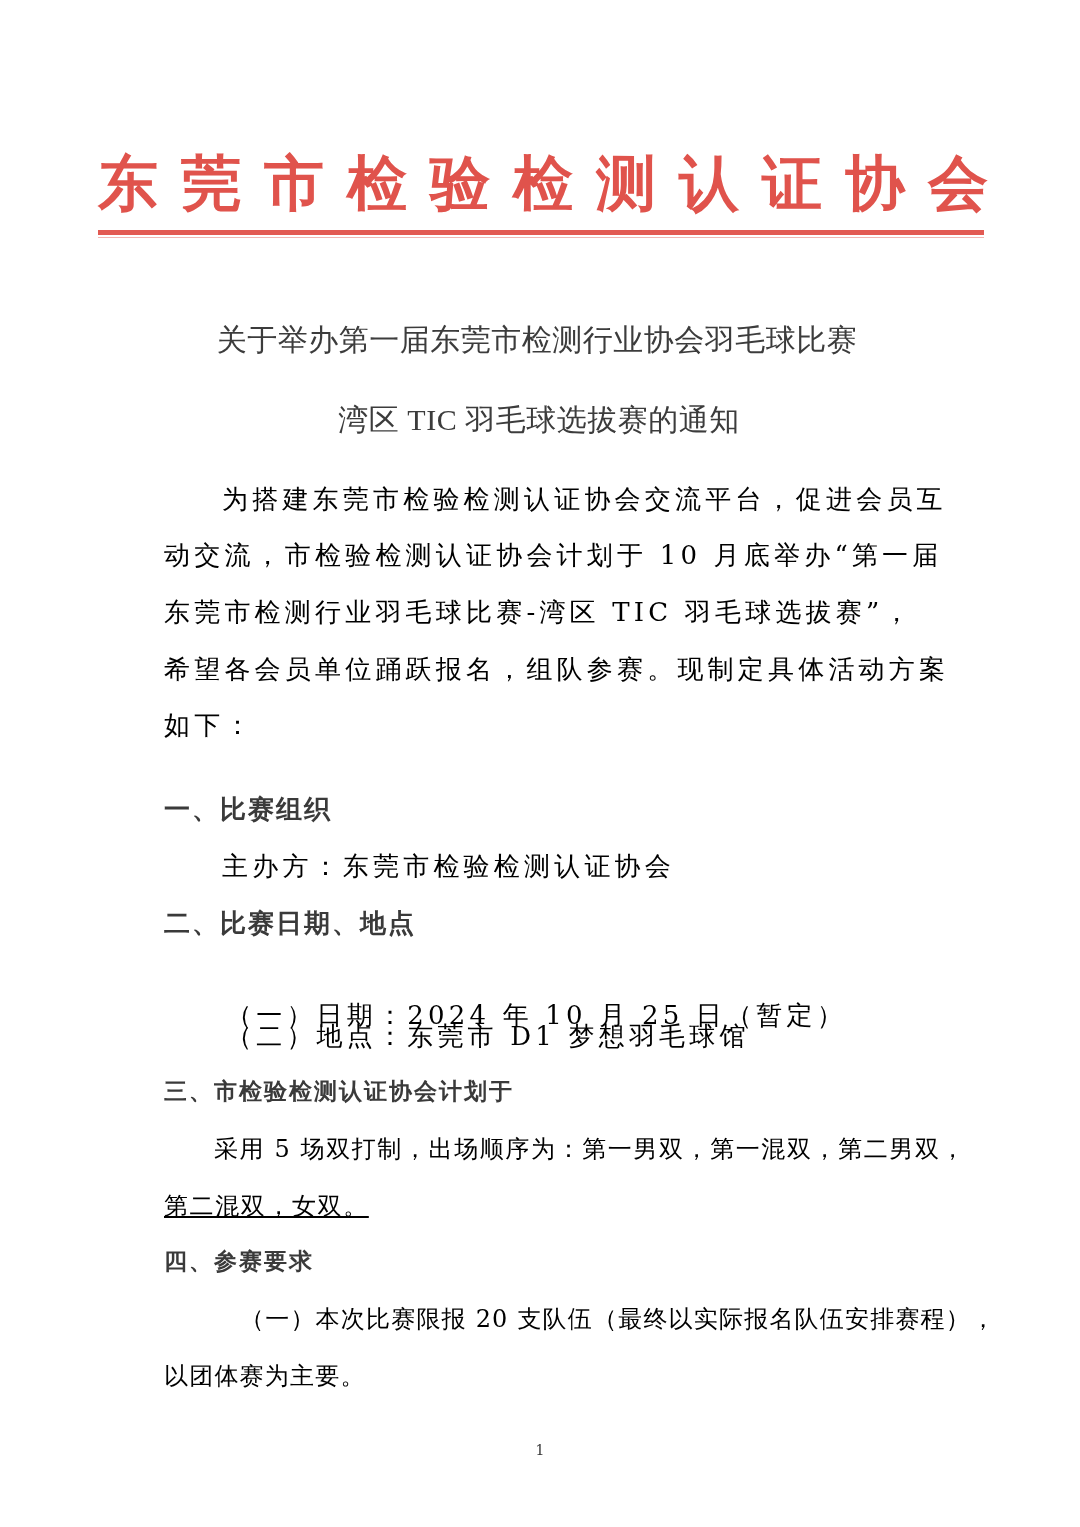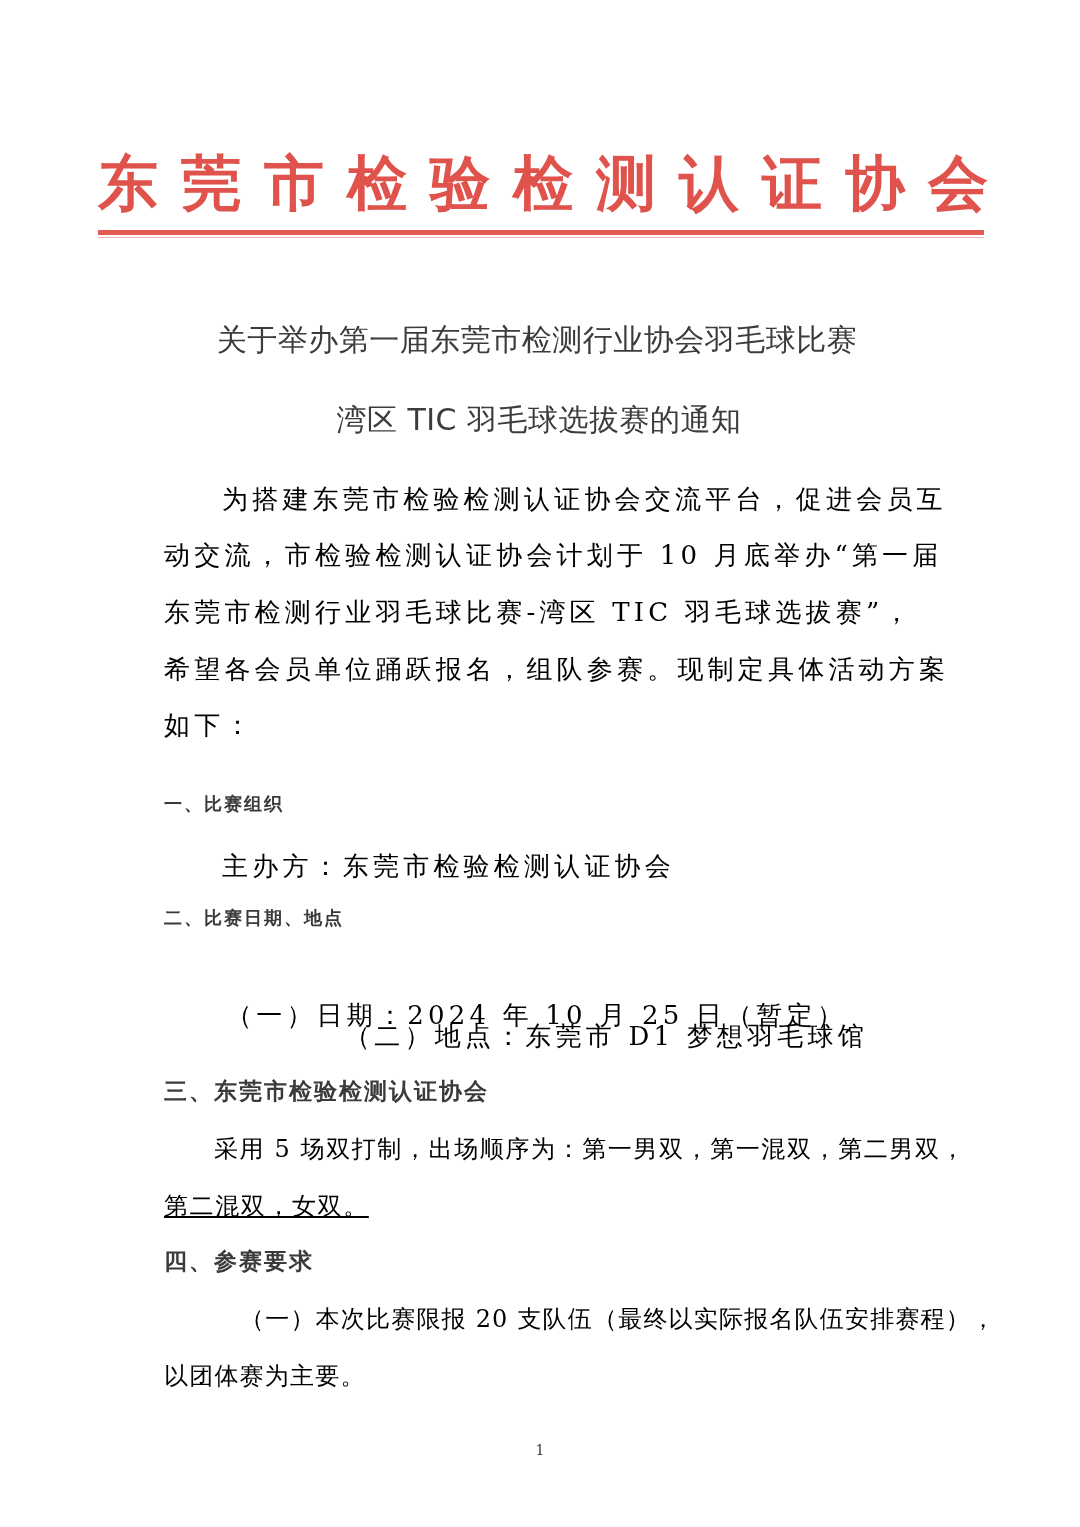--- a/index.html
+++ b/index.html
@@ -8,23 +8,23 @@
   .header-title { position:absolute; left:98px; top:148px; width:890px; height:72px;
          display:flex; justify-content:space-between; align-items:center;
          color:#e0534c; font-size:60px; font-weight:bold;
          font-family:"DejaVu Serif", "Liberation Serif", serif; }
   .header-title span { display:inline-block; }
   .red-rule { position:absolute; left:98px; top:230px; width:886px; height:5px; background:#e25a52; }
   .red-rule2 { position:absolute; left:98px; top:237px; width:886px; height:1px; background:#f2b6b2; }
   .doc-title { position:absolute; left:0; width:1080px; text-align:center;
          font-family:"DejaVu Sans", "Liberation Sans", sans-serif; font-size:30px; color:#3c3c3c; letter-spacing:0.5px; }
   .t1 { top:320px; left:-3px; }
-  .t2 { top:400px; left:-1px; }
+  .t2 { top:400px; left:-1px;font-family:Liberation Serif, serif; }
   .para { position:absolute; left:164px; width:760px; font-size:26px; letter-spacing:4.2px; color:#000000; white-space:nowrap; }
-  .h { position:absolute; left:164px; font-size:18px; font-weight:bold; color:#3a3a3a;
+  .h { position:absolute; left:164px; font-size:26px; font-weight:bold; color:#3a3a3a;
        font-family:"DejaVu Sans", "Liberation Sans", sans-serif; letter-spacing:2px; white-space:nowrap; }
   .page-num { position:absolute; left:0; width:1080px; top:1442px; text-align:center; font-size:14px; color:#333; }
 </style>
 </head>
 <body>
 
 <div class="header-title">
   <span>东</span>
   <span>莞</span>
   <span>市</span>
@@ -47,23 +47,23 @@
 <div class="para" style="top:538px;">动交流，市检验检测认证协会计划于 10 月底举办“第一届</div>
 <div class="para" style="top:595px;">东莞市检测行业羽毛球比赛-湾区 TIC 羽毛球选拔赛”，</div>
 <div class="para" style="top:652px;">希望各会员单位踊跃报名，组队参赛。现制定具体活动方案</div>
 <div class="para" style="top:708px;">如下：</div>
 
 <div class="h" style="top:792px;">一、比赛组织</div>
 <div class="para" style="top:849px; left:222px;">主办方：东莞市检验检测认证协会</div>
 
 <div class="h" style="top:906px;">二、比赛日期、地点</div>
 <div class="para" style="top:962px; left:226px;margin-top:36px;">（一）日期：2024 年 10 月 25 日（暂定）</div>
-<div class="para" style="top:1019px; left:226px;text-align:center;">（二）地点：东莞市 D1 梦想羽毛球馆</div>
+<div class="para" style="top:1019px; left:226px;">（二）地点：东莞市 D1 梦想羽毛球馆</div>
 
-<div class="h" style="top:1076px; font-size:23px;">三、东莞市检验检测认证协会</div>
+<div class="h" style="top:1076px; font-size:23px;">三、市检验检测认证协会计划于</div>
 <div class="para" style="top:1133px; left:214px; letter-spacing:1.6px; font-size:24px;">采用 5 场双打制，出场顺序为：第一男双，第一混双，第二男双，</div>
 <div class="para" style="top:1190px; letter-spacing:1.6px; font-size:24px;text-decoration:underline;">第二混双，女双。</div>
 
 <div class="h" style="top:1246px; font-size:23px;">四、参赛要求</div>
 <div class="para" style="top:1303px; left:220px; letter-spacing:1.2px; font-size:24px;margin-left:20px;">（一）本次比赛限报 20 支队伍（最终以实际报名队伍安排赛程），</div>
 <div class="para" style="top:1360px; letter-spacing:1.2px; font-size:24px;">以团体赛为主要。</div>
 
 <div class="page-num">1</div>
 
 </body></html>

